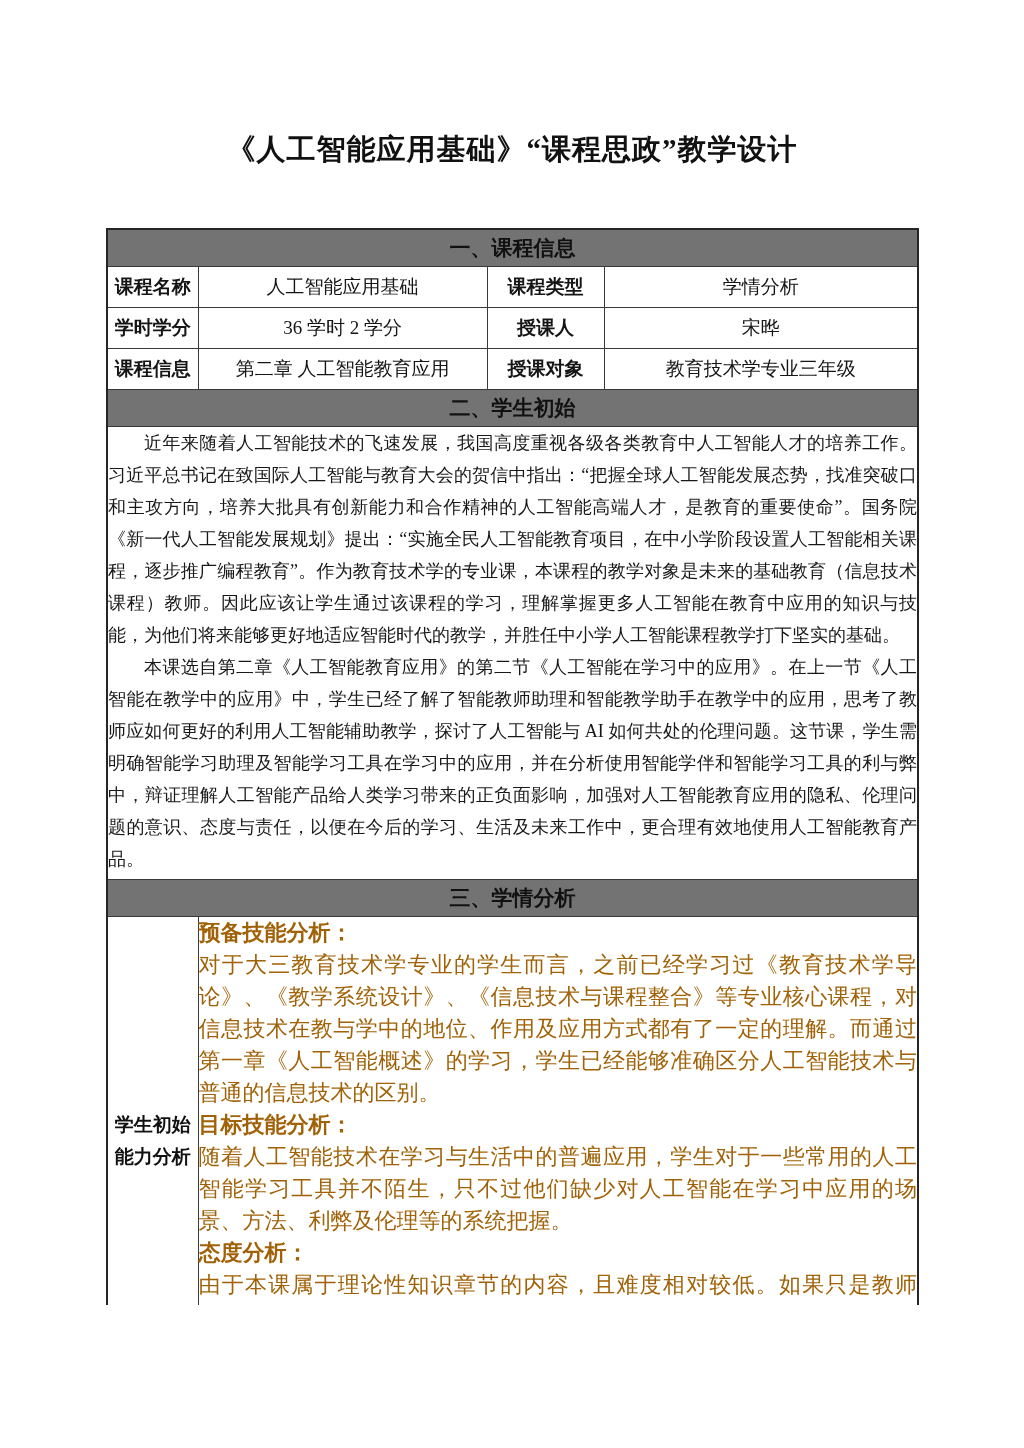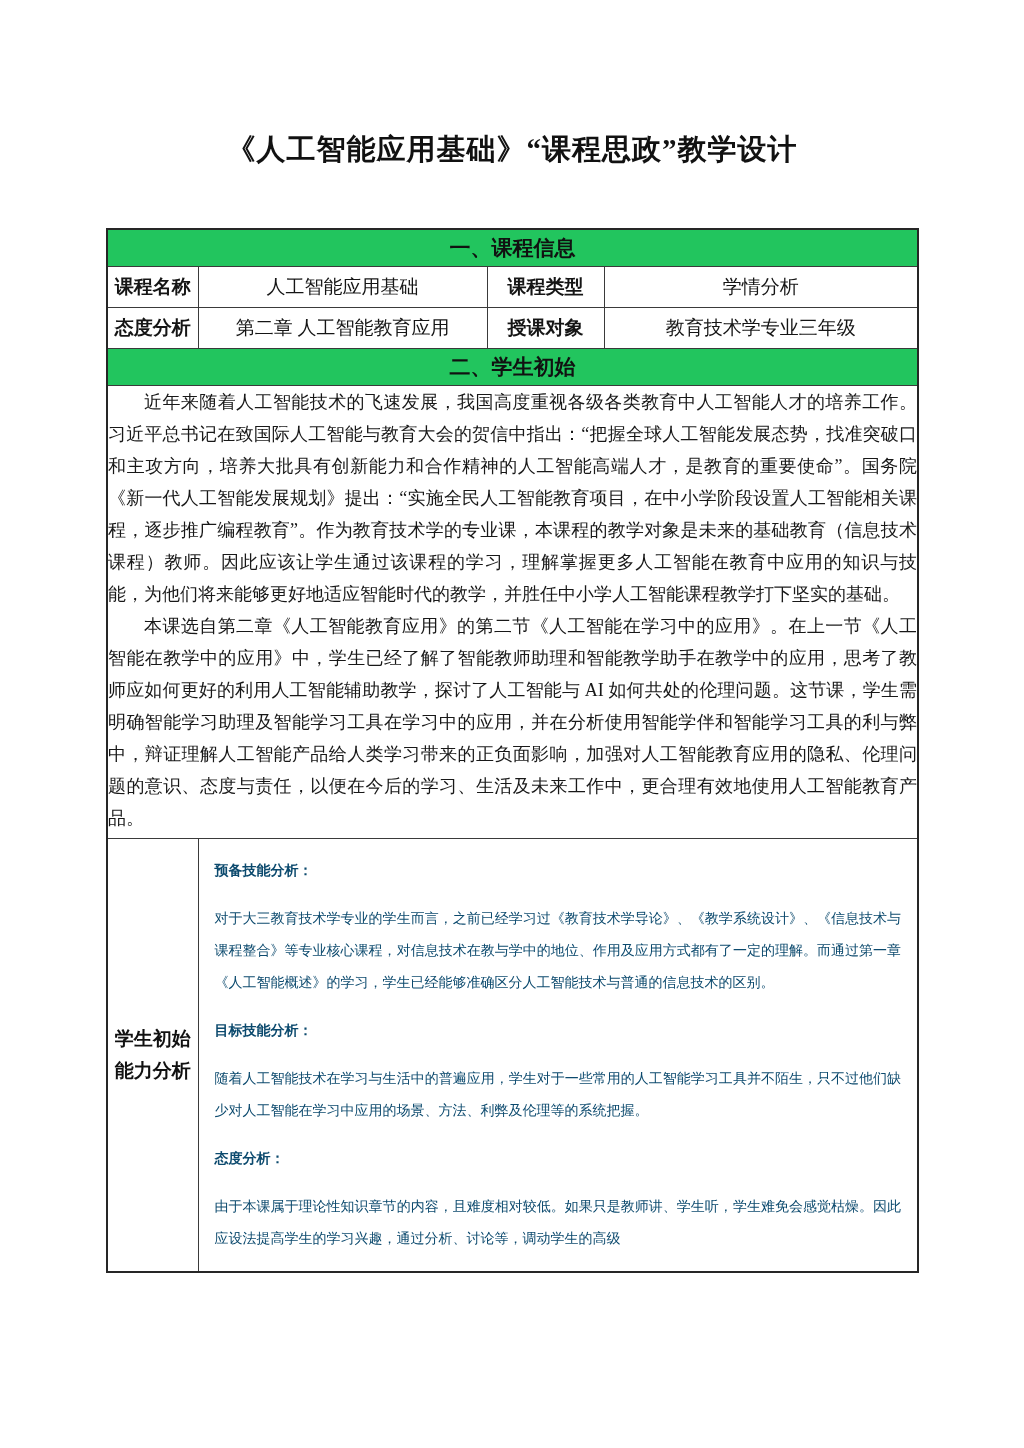--- a/index.html
+++ b/index.html
@@ -45,21 +45,21 @@
   table.doc-table td {
     border: 1px solid #3a3a3a;
     padding: 0;
     vertical-align: middle;
   }
   table.doc-table {
     border: 2px solid #262626;
   }
   tr.band td {
     height: 36px;
-    background: #22c55e;
+    background: #737373;
     text-align: center;
     font-weight: bold;
     font-size: 21px;
     color: #111;
   }
   tr.inforow td {
     height: 40px;
     text-align: center;
     font-size: 19px;
   }
@@ -88,25 +88,25 @@
     font-weight: bold;
     font-size: 19px;
     line-height: 32px;
     color: #111;
   }
   td.body3cell {
     padding: 2px 7px 4px 7px;
     vertical-align: top;
   }
   td.body3cell p {
-    margin: 16px;
-    font-size: 14px;
+    margin: 0;
+    font-size: 22px;
     line-height: 32px;
     text-align: justify;
-    color: #0c4a6e;
+    color: #a16207;
   }
   td.body3cell p.blockhead {
     font-weight: bold;
     text-align: left;
   }
 </style>
 </head>
 <body>
 
 <div class="page">
@@ -127,41 +127,50 @@
         <td colspan="4">一、课程信息</td>
       </tr>
 
       <tr class="inforow">
         <td class="lbl">课程名称</td>
         <td class="val">人工智能应用基础</td>
         <td class="lbl">课程类型</td>
         <td class="val">学情分析</td>
       </tr>
 
+      <tr class="inforow">
+        <td class="lbl">学时学分</td>
+        <td class="val">36 学时 2 学分</td>
+        <td class="lbl">授课人</td>
+        <td class="val">宋晔</td>
+      </tr>
 
       <tr class="inforow">
-        <td class="lbl">态度分析</td>
+        <td class="lbl">课程信息</td>
         <td class="val">第二章 人工智能教育应用</td>
         <td class="lbl">授课对象</td>
         <td class="val">教育技术学专业三年级</td>
       </tr>
 
       <tr class="band">
         <td colspan="4">二、学生初始</td>
       </tr>
 
       <tr>
         <td colspan="4" class="body2cell">
           <div class="body2-inner">
             <p>近年来随着人工智能技术的飞速发展，我国高度重视各级各类教育中人工智能人才的培养工作。习近平总书记在致国际人工智能与教育大会的贺信中指出：“把握全球人工智能发展态势，找准突破口和主攻方向，培养大批具有创新能力和合作精神的人工智能高端人才，是教育的重要使命”。国务院《新一代人工智能发展规划》提出：“实施全民人工智能教育项目，在中小学阶段设置人工智能相关课程，逐步推广编程教育”。作为教育技术学的专业课，本课程的教学对象是未来的基础教育（信息技术课程）教师。因此应该让学生通过该课程的学习，理解掌握更多人工智能在教育中应用的知识与技能，为他们将来能够更好地适应智能时代的教学，并胜任中小学人工智能课程教学打下坚实的基础。</p>
             <p>本课选自第二章《人工智能教育应用》的第二节《人工智能在学习中的应用》。在上一节《人工智能在教学中的应用》中，学生已经了解了智能教师助理和智能教学助手在教学中的应用，思考了教师应如何更好的利用人工智能辅助教学，探讨了人工智能与 AI 如何共处的伦理问题。这节课，学生需明确智能学习助理及智能学习工具在学习中的应用，并在分析使用智能学伴和智能学习工具的利与弊中，辩证理解人工智能产品给人类学习带来的正负面影响，加强对人工智能教育应用的隐私、伦理问题的意识、态度与责任，以便在今后的学习、生活及未来工作中，更合理有效地使用人工智能教育产品。</p>
           </div>
         </td>
       </tr>
 
+      <tr class="band">
+        <td colspan="4">三、学情分析</td>
+      </tr>
 
       <tr>
         <td class="sidecell">
           <div>学生初始</div>
           <div>能力分析</div>
         </td>
         <td colspan="3" class="body3cell">
           <p class="blockhead">预备技能分析：</p>
           <p>对于大三教育技术学专业的学生而言，之前已经学习过《教育技术学导论》、《教学系统设计》、《信息技术与课程整合》等专业核心课程，对信息技术在教与学中的地位、作用及应用方式都有了一定的理解。而通过第一章《人工智能概述》的学习，学生已经能够准确区分人工智能技术与普通的信息技术的区别。</p>
           <p class="blockhead">目标技能分析：</p>

